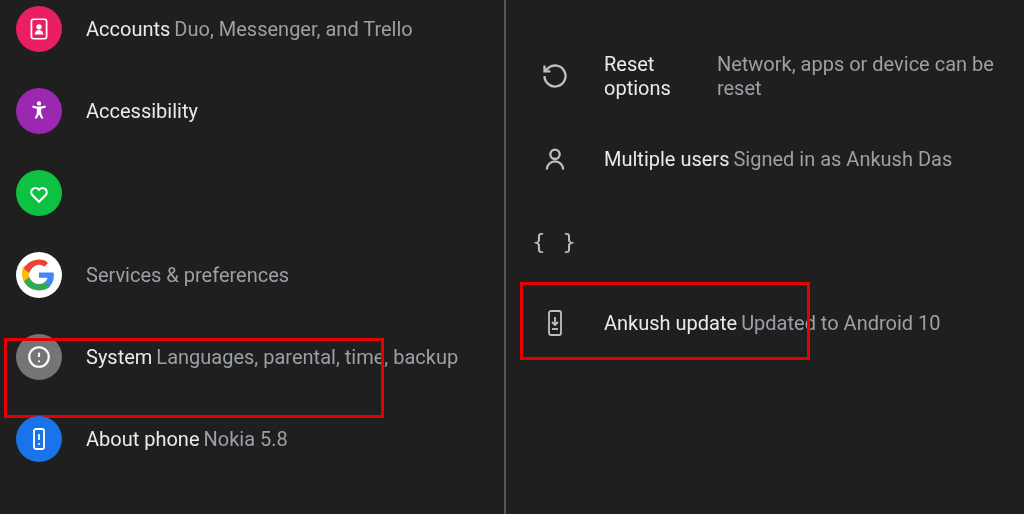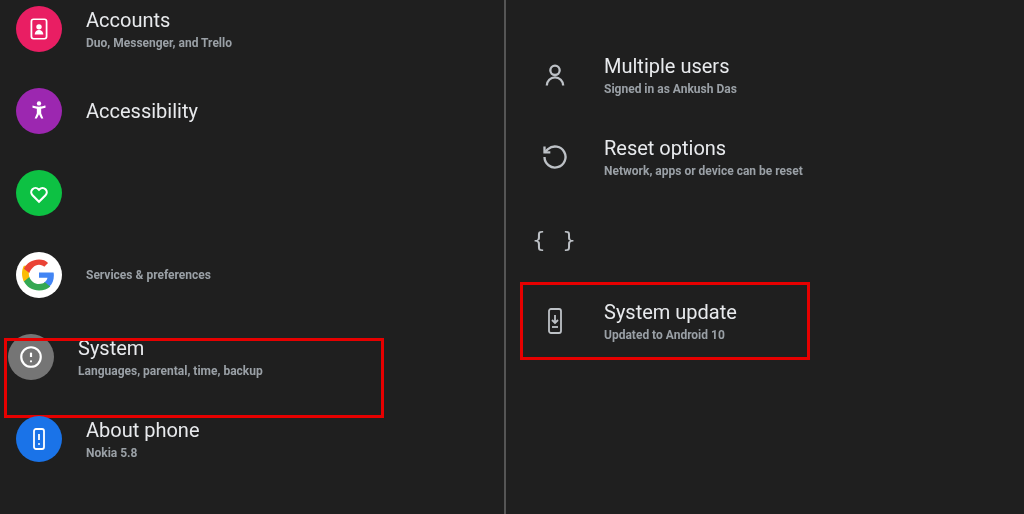--- a/index.html
+++ b/index.html
@@ -51,32 +51,32 @@
       width: 46px;
       height: 46px;
       display: flex;
       align-items: center;
       justify-content: center;
       flex-shrink: 0;
       margin-right: 24px;
     }
     .text-block {
       display: flex;
-      flex-direction: column;
+      flex-direction: row;
       gap: 4px;
     }
     .title {
       font-size: 20px;
       color: #e8eaed;
       font-weight: 400;
     }
     .subtitle {
-      font-size: 12px;
+      font-size: 20px;
       color: #9aa0a6;
-      font-weight: 700;
+      font-weight: 400;
     }
     .highlight-box {
       position: absolute;
       border: 3px solid #e60000;
       pointer-events: none;
     }
     .bg-pink { background: #e91e63; }
     .bg-purple { background: #9c27b0; }
     .bg-green { background: #0dc143; }
     .bg-white { background: #ffffff; }
@@ -136,21 +136,21 @@
         <path fill="#34A853" d="M24 46c6.5 0 11.9-2.1 15.9-5.8l-7.6-5.9c-2 1.4-4.8 2.4-8.3 2.4-6.3 0-11.7-4.2-13.6-10H2.6v6.2C6.5 40.8 14.6 46 24 46z"></path>
         <path fill="#FBBC05" d="M10.4 26.7c-.5-1.4-.8-3-.8-4.7s.3-3.3.8-4.7V11H2.6C.9 14.3 0 18 0 22s.9 7.7 2.6 11l7.8-6.3z"></path>
         <path fill="#EA4335" d="M24 9.5c3.5 0 6 1.5 7.4 2.8l5.4-5.3C33.9 3.5 29.5 2 24 2 14.6 2 6.5 7.2 2.6 15l7.8 6.3c1.9-5.8 7.3-11.8 13.6-11.8z"></path>
       </svg>
     </div>
     <div class="text-block">
       <span class="subtitle">Services &amp; preferences</span>
     </div>
   </div>
 
-  <div class="list-item" style="position:relative;padding-left:8px;">
+  <div class="list-item" style="position:relative;">
     <div class="icon-circle bg-grey">
       <svg width="26" height="26" viewBox="0 0 24 24" fill="none" stroke="#fff" stroke-width="2">
         <circle cx="12" cy="12" r="9"></circle>
         <line x1="12" y1="8" x2="12" y2="12"></line>
         <circle cx="12" cy="16" r="1" fill="#fff" stroke="none"></circle>
       </svg>
     </div>
     <div class="text-block">
       <span class="title">System</span>
       <span class="subtitle">Languages, parental, time, backup</span>
@@ -174,58 +174,58 @@
 
 </div>
 
 <div class="panel panel-right" style="position:relative;">
 
   <div style="height:34px;"></div>
 
   <div class="list-item">
     <div class="icon-plain">
       <svg width="28" height="28" viewBox="0 0 24 24" fill="none" stroke="#bdc1c6" stroke-width="2">
+        <path d="M3 12a9 9 0 1 0 3-6.7L3 8"></path>
+        <polyline points="3 3 3 8 8 8"></polyline>
+      </svg>
+    </div>
+    <div class="text-block">
+      <span class="title">Reset options</span>
+      <span class="subtitle">Network, apps or device can be reset</span>
+    </div>
+  </div>
+
+  <div class="list-item">
+    <div class="icon-plain">
+      <svg width="28" height="28" viewBox="0 0 24 24" fill="none" stroke="#bdc1c6" stroke-width="2">
         <circle cx="12" cy="8" r="4"></circle>
         <path d="M5 21c0-3.9 3.1-7 7-7s7 3.1 7 7"></path>
       </svg>
     </div>
     <div class="text-block">
       <span class="title">Multiple users</span>
       <span class="subtitle">Signed in as Ankush Das</span>
-    </div>
-  </div>
-
-  <div class="list-item">
-    <div class="icon-plain">
-      <svg width="28" height="28" viewBox="0 0 24 24" fill="none" stroke="#bdc1c6" stroke-width="2">
-        <path d="M3 12a9 9 0 1 0 3-6.7L3 8"></path>
-        <polyline points="3 3 3 8 8 8"></polyline>
-      </svg>
-    </div>
-    <div class="text-block">
-      <span class="title">Reset options</span>
-      <span class="subtitle">Network, apps or device can be reset</span>
     </div>
   </div>
 
   <div class="list-item">
     <div class="icon-plain">
       <span style="font-size:22px; color:#bdc1c6; font-family:monospace; letter-spacing:2px;">{ }</span>
     </div>
   </div>
 
   <div class="list-item">
     <div class="icon-plain">
       <svg width="26" height="28" viewBox="0 0 24 28" fill="none" stroke="#bdc1c6" stroke-width="1.8">
         <rect x="6" y="2" width="12" height="24" rx="2"></rect>
         <line x1="12" y1="8" x2="12" y2="16"></line>
         <polyline points="9 13 12 16 15 13"></polyline>
         <line x1="9" y1="20" x2="15" y2="20"></line>
       </svg>
     </div>
     <div class="text-block">
-      <span class="title">System update</span>
+      <span class="title">Ankush update</span>
       <span class="subtitle">Updated to Android 10</span>
     </div>
   </div>
   <div class="highlight-box" style="left:14px; top:282px; width:290px; height:78px;"></div>
 
 </div>
 
 </body></html>

